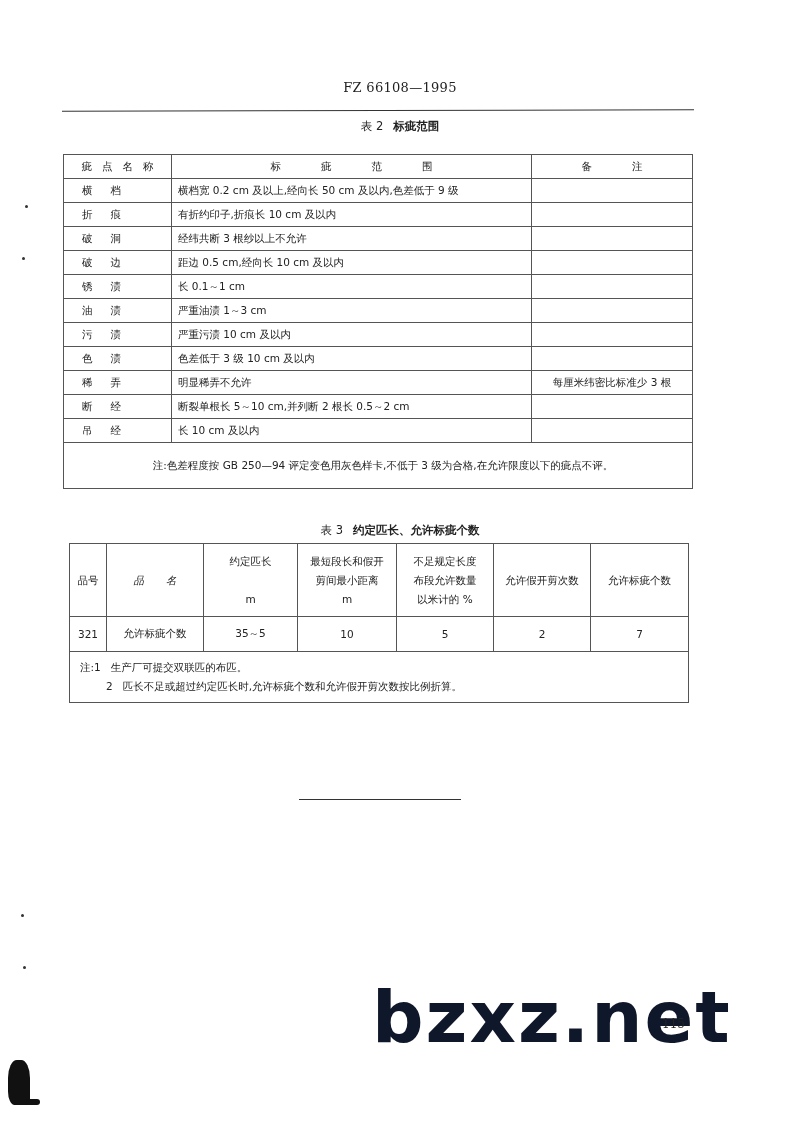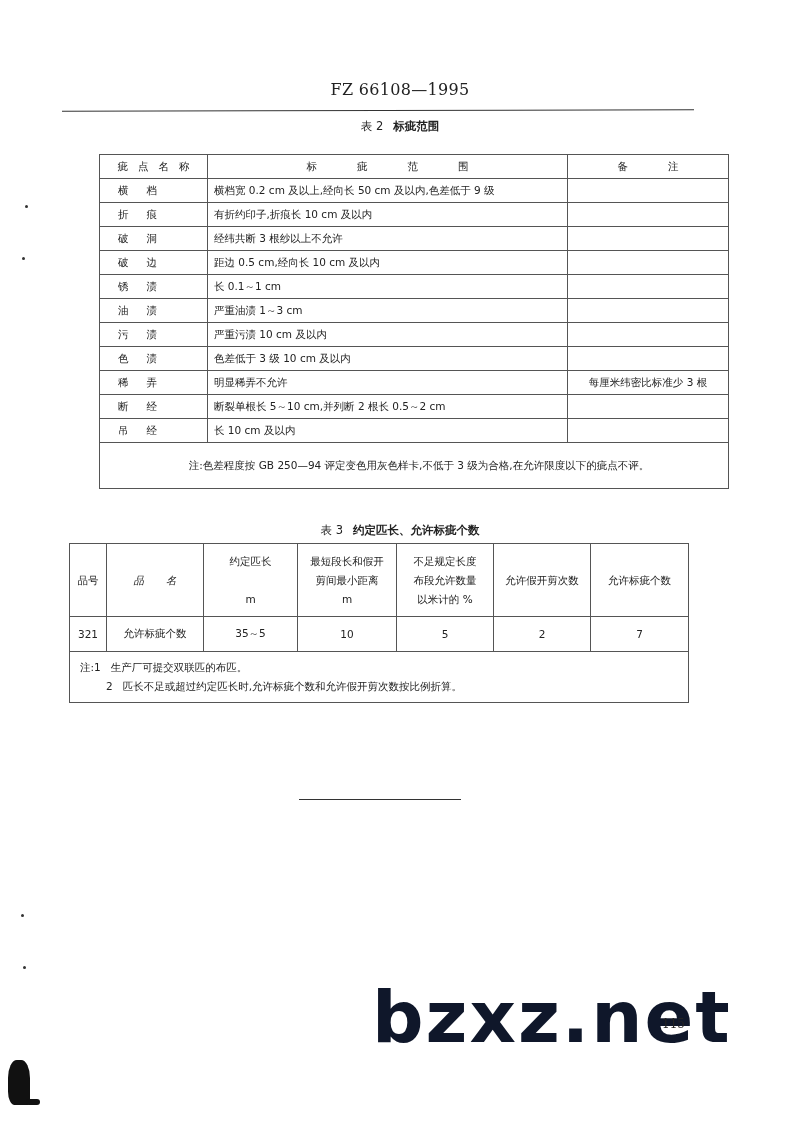--- a/index.html
+++ b/index.html
@@ -2,30 +2,30 @@
 <html><head>
 <meta charset="utf-8">
 <style>
   html, body { margin: 0; padding: 0; }
   body {
     width: 800px; height: 1123px; position: relative; overflow: hidden;
     background: #ffffff; color: #1a1a1a;
     font-family: "DejaVu Serif", "Liberation Serif", serif;
   }
   .abs { position: absolute; }
-  .doc-header { left: 0; width: 800px; top: 80px; text-align: center; font-size: 16px; letter-spacing: 0.3px; color: #222; }
+  .doc-header { left: 0; width: 800px; top: 80px; text-align: center; font-size: 13px; letter-spacing: 0.3px; color: #222; }
   .header-rule { left: 62px; width: 632px; top: 110px; height: 0; border-top: 1.5px solid #333; transform: rotate(-0.15deg); }
   .caption { left: 0; width: 800px; text-align: center; font-size: 11.5px; font-weight: bold; color: #222; font-family: "DejaVu Sans", sans-serif; }
   .caption .num { font-weight: normal; margin-right: 10px; }
 
   table { border-collapse: collapse; font-family: "DejaVu Sans", sans-serif; font-size: 10.5px; color: #222; table-layout: fixed; }
   td, th { border: 1px solid #555; padding: 0; font-weight: normal; }
 
   
-  #table2 { left: 63px; top: 154px; width: 629px; border: 1.5px solid #444; margin-left: 36px; }
+  #table2 { left: 63px; top: 154px; width: 629px; border: 1.5px solid #444; }
   #table2 th, #table2 td { height: 23px; }
   #table2 .c-name { text-align: left; letter-spacing: 18px; padding-left: 18px; }
   #table2 .h-name { text-align: center; letter-spacing: 10px; padding-left: 10px; }
   #table2 .h-range { text-align: center; letter-spacing: 40px; padding-left: 40px; }
   #table2 .h-note { text-align: center; letter-spacing: 40px; padding-left: 40px; }
   #table2 .c-range { padding-left: 6px; text-align: left; }
   #table2 .c-note { text-align: center; font-size: 10.5px; }
   #table2 .note-row td { height: 45px; padding-left: 10px; text-align: center; }
 
   

